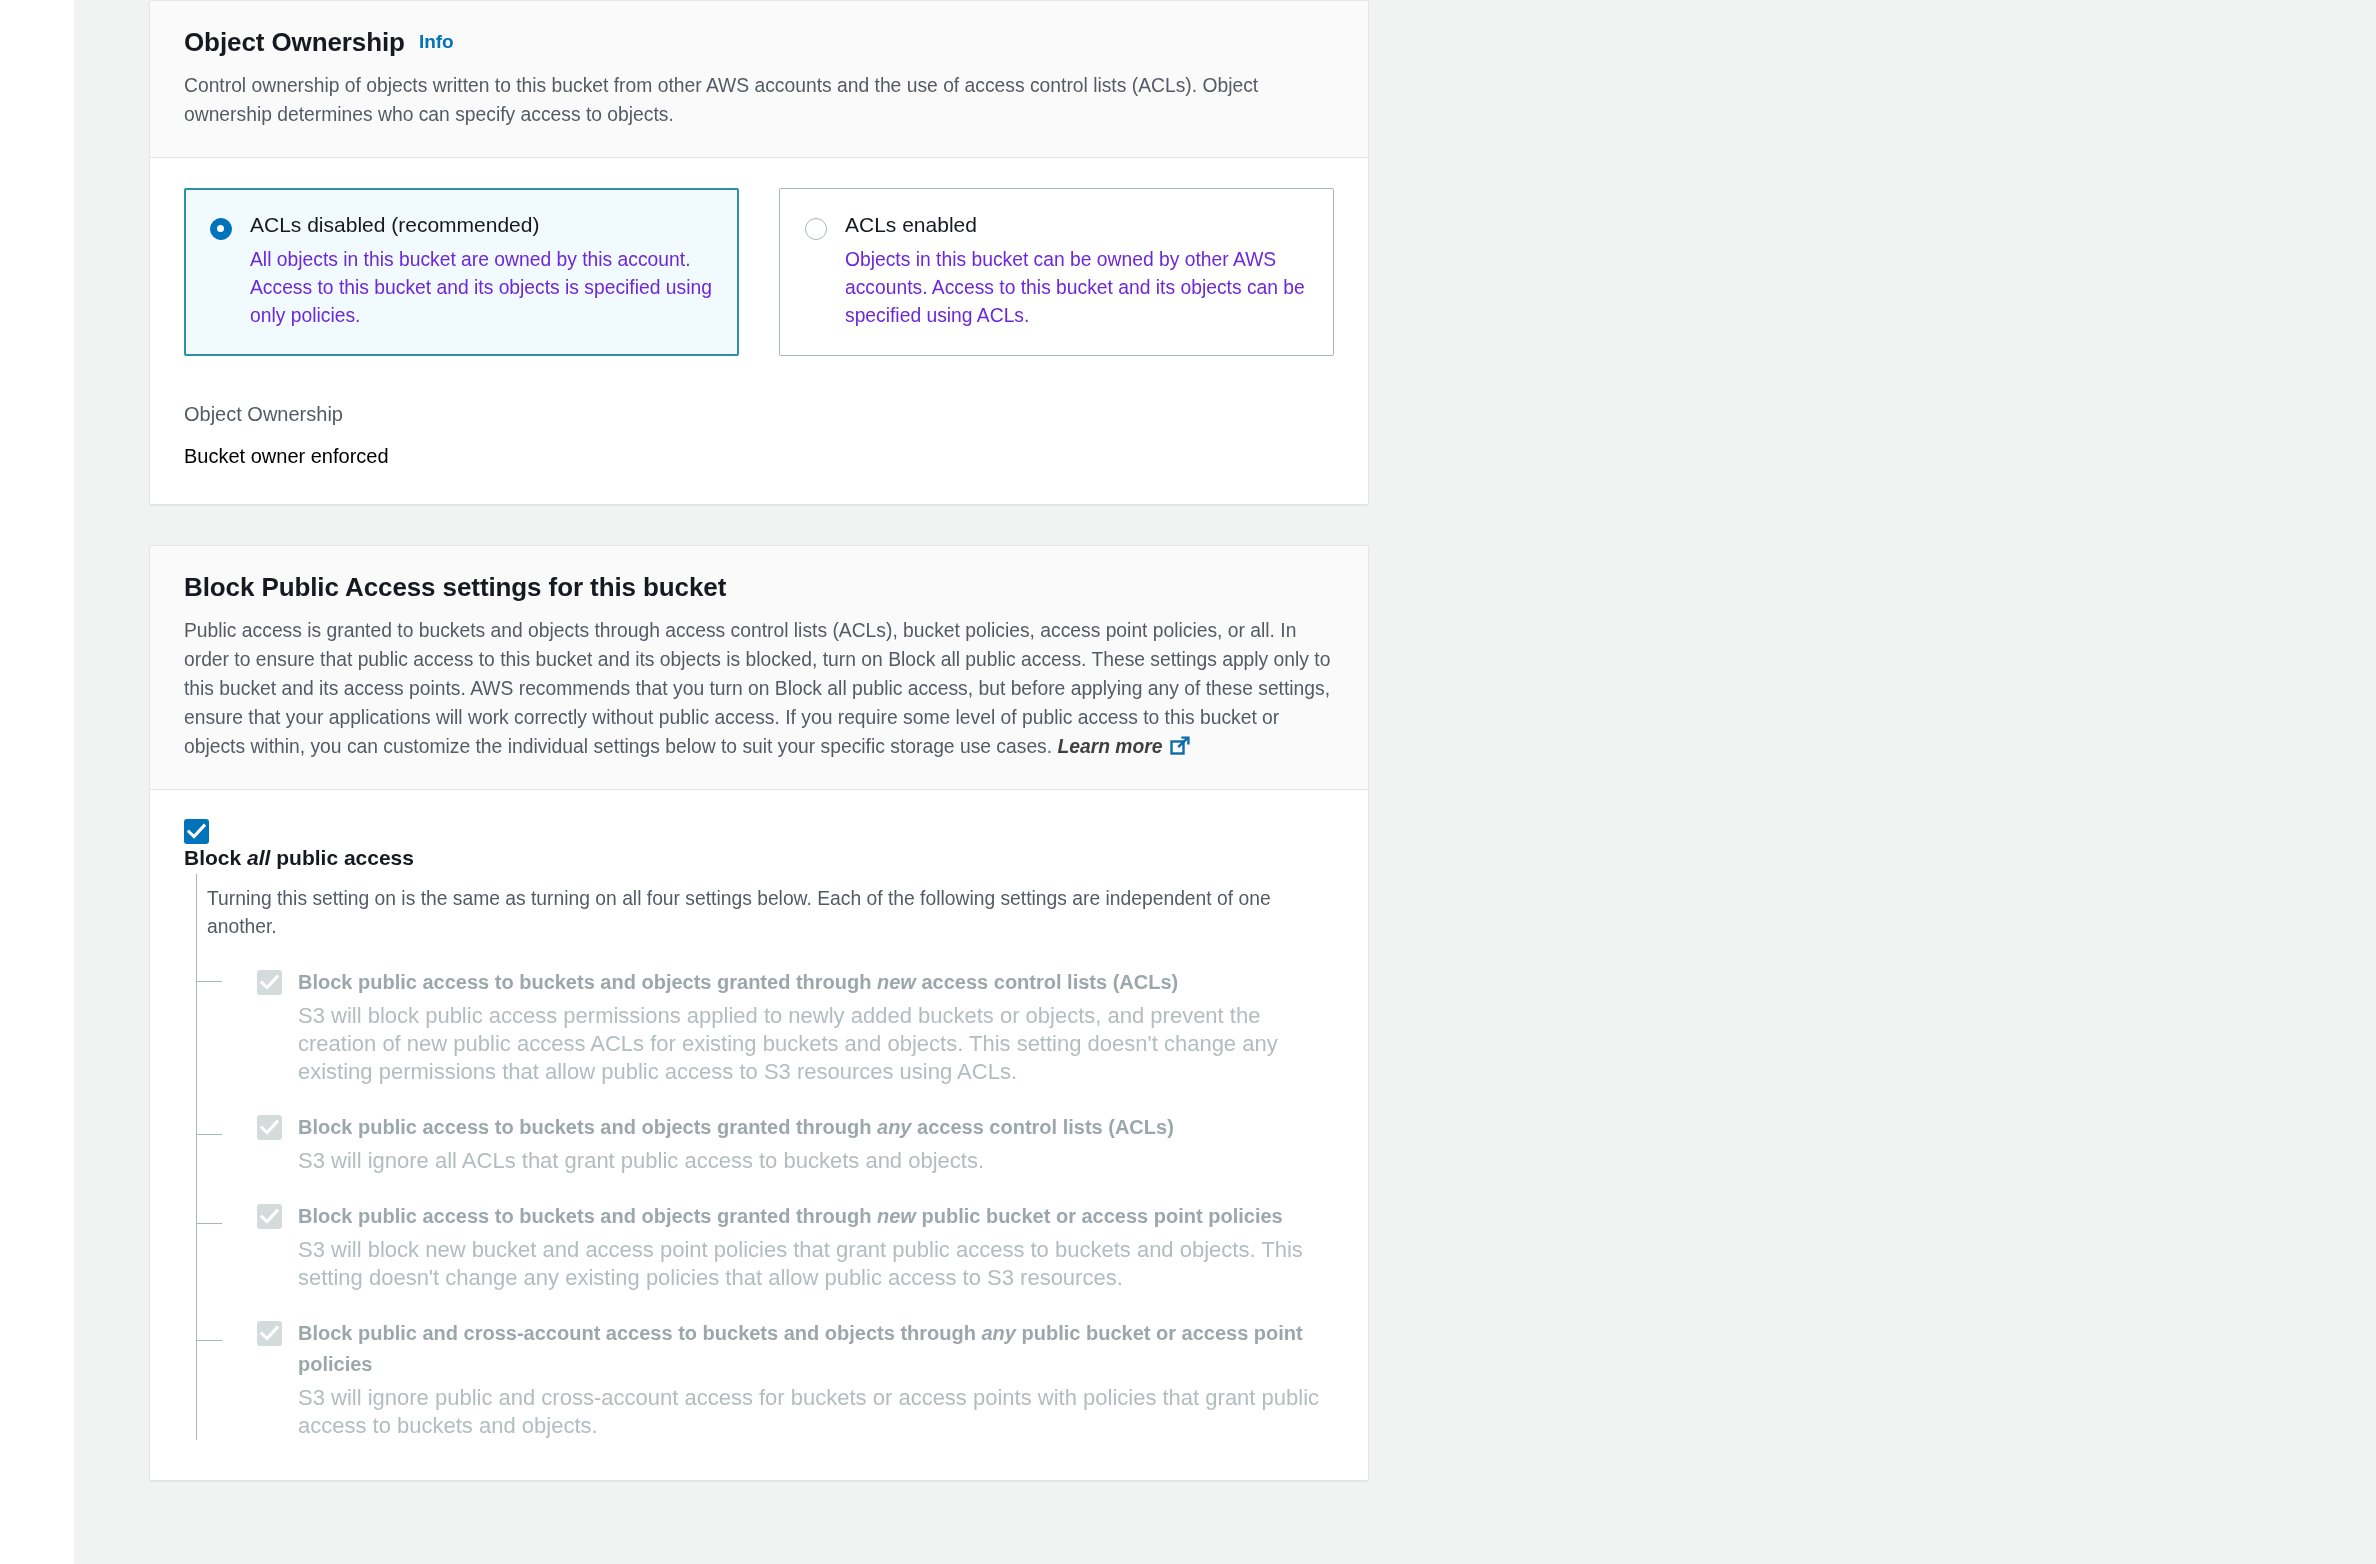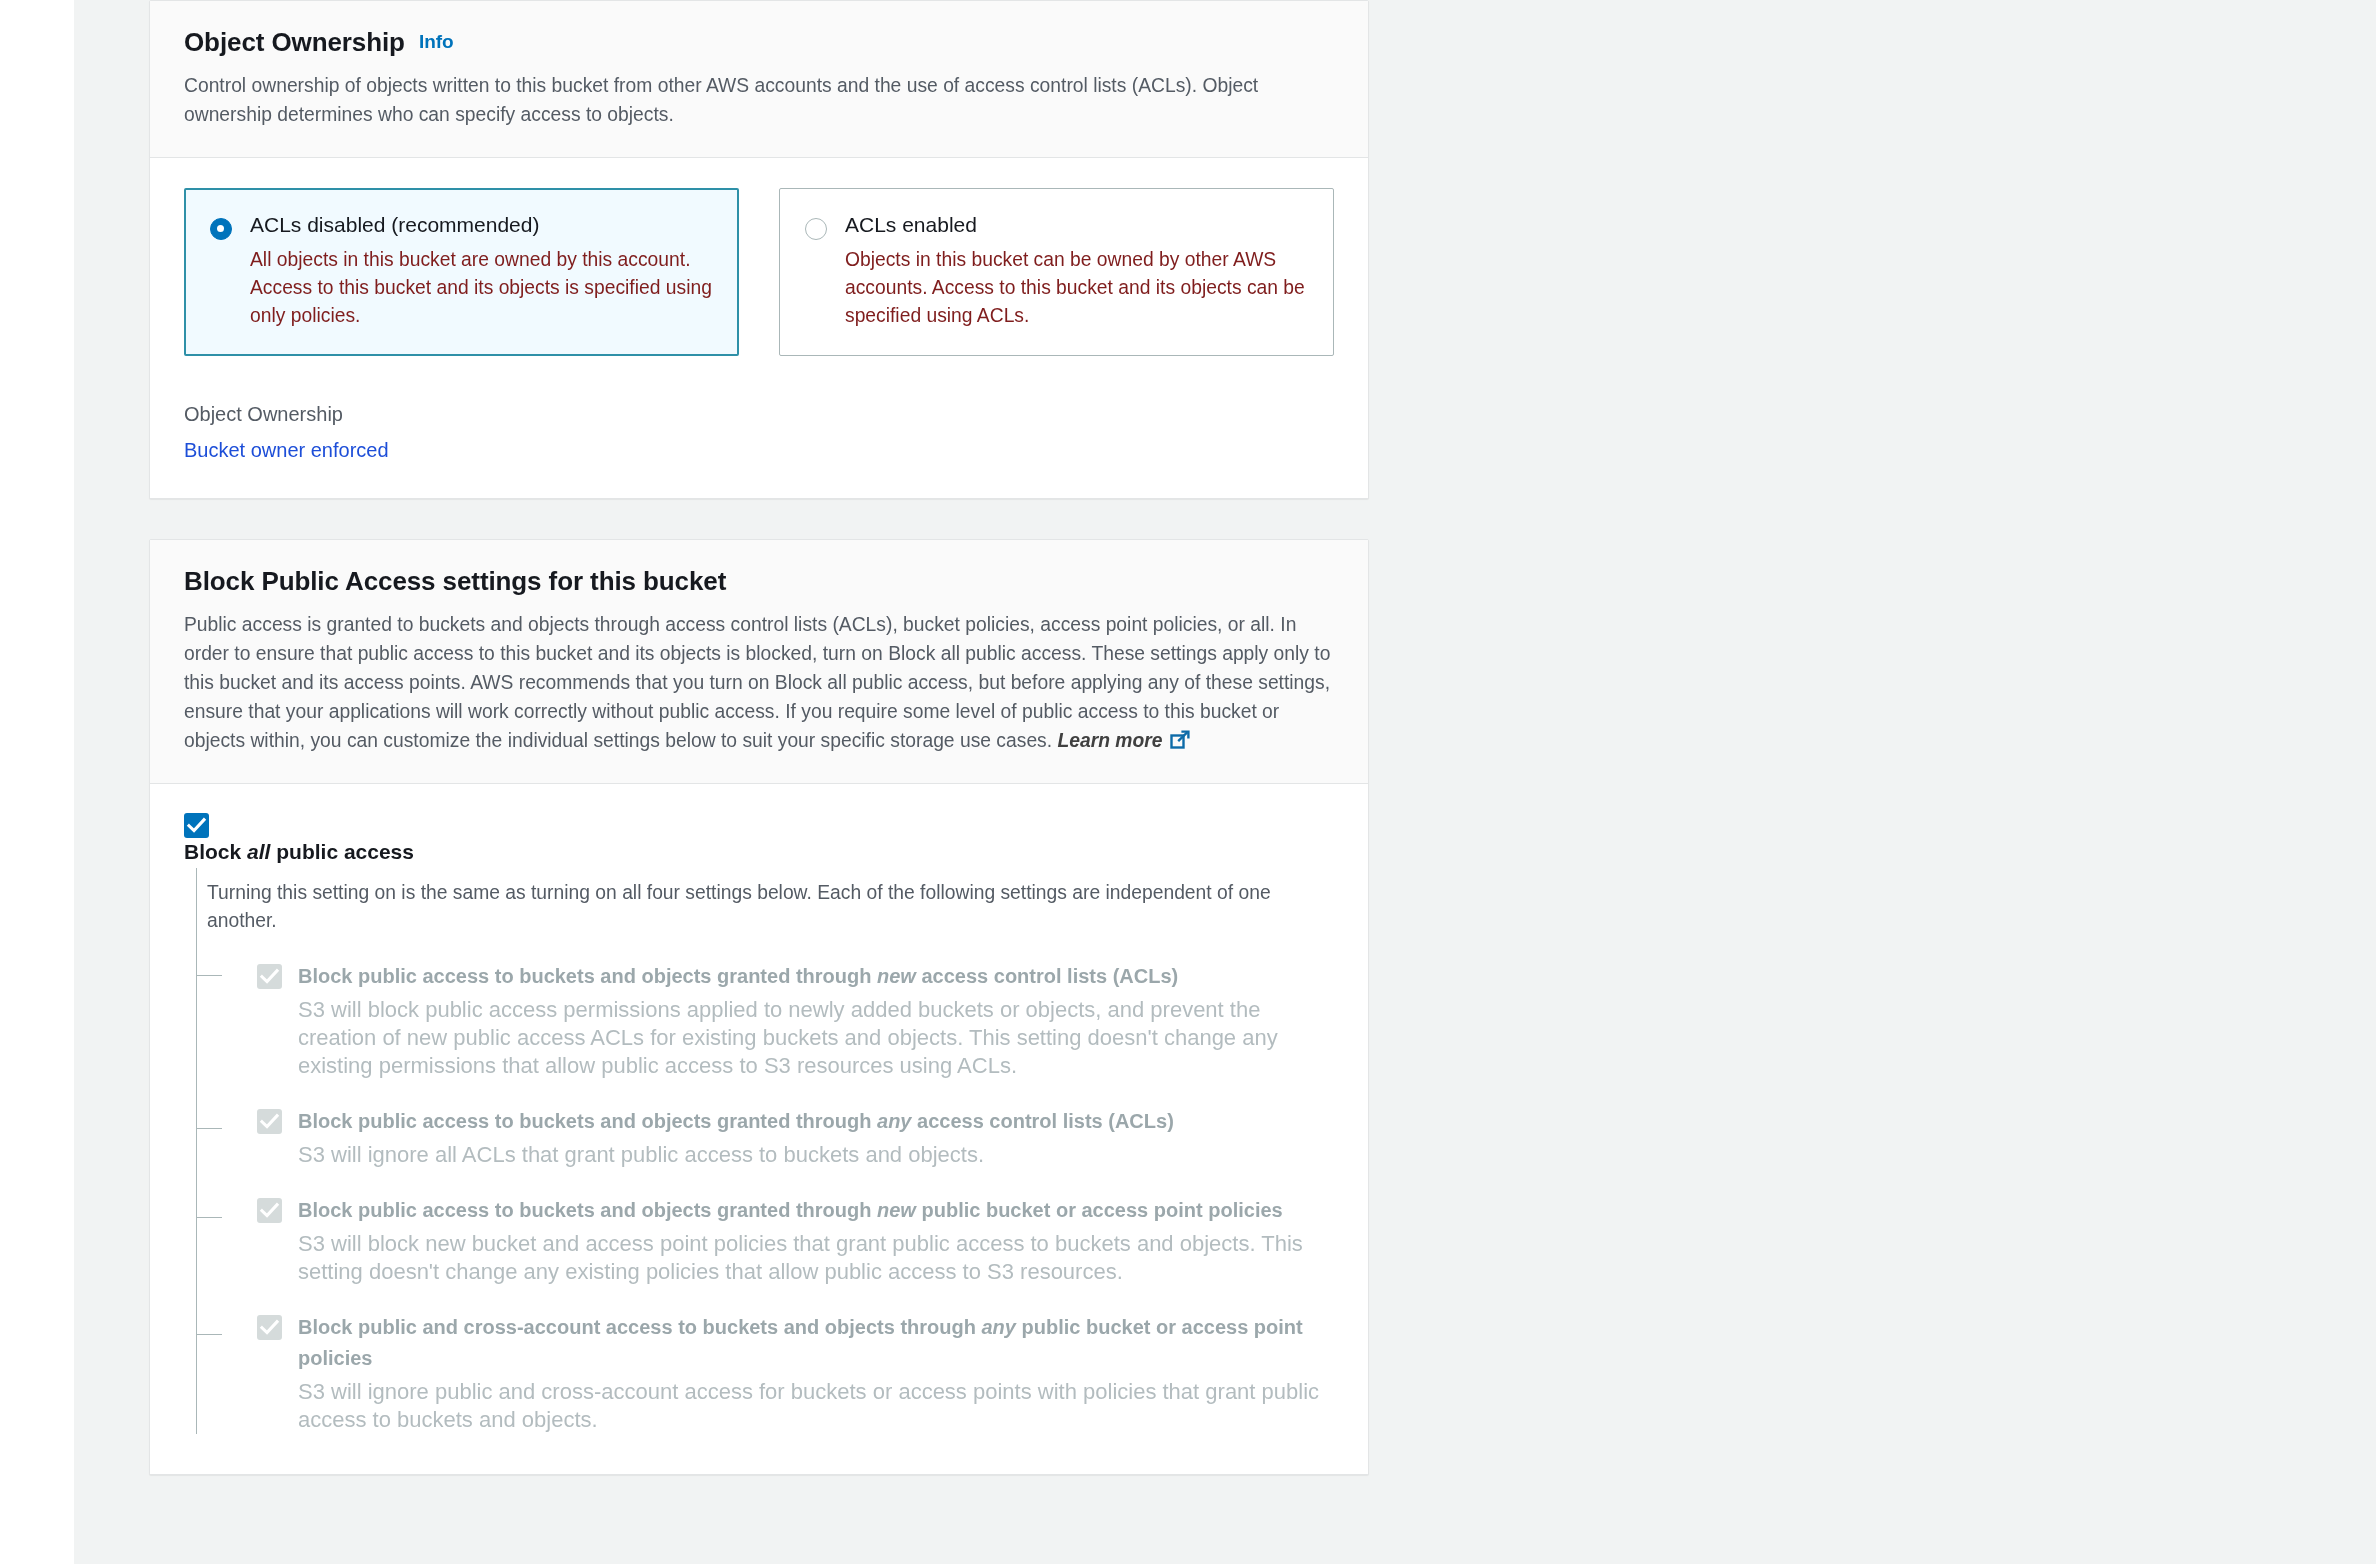--- a/index.html
+++ b/index.html
@@ -126,34 +126,34 @@
   .tile-text { flex: 1 1 auto; }
   .tile-label {
     font-size: 21px;
     color: #16191f;
     line-height: 26px;
   }
   .tile-desc {
     margin-top: 8px;
     font-size: 19.3px;
     line-height: 28px;
-    color: #7f1d1d;
+    color: #6d28d9;
   }
 
   
   .kv { margin-top: 44px; }
   .kv-key {
     font-size: 20px;
     color: #545b64;
     line-height: 28px;
   }
   .kv-val {
-    margin-top: 8px;
+    margin-top: 14px;
     font-size: 20px;
-    color: #1d4ed8;
+    color: #000000;
     line-height: 28px;
   }
 
   
   .card-gap { height: 40px; }
 
   
   .bpa-desc { max-width: 1431px; }
   .learn-more {
     color: #404040;

